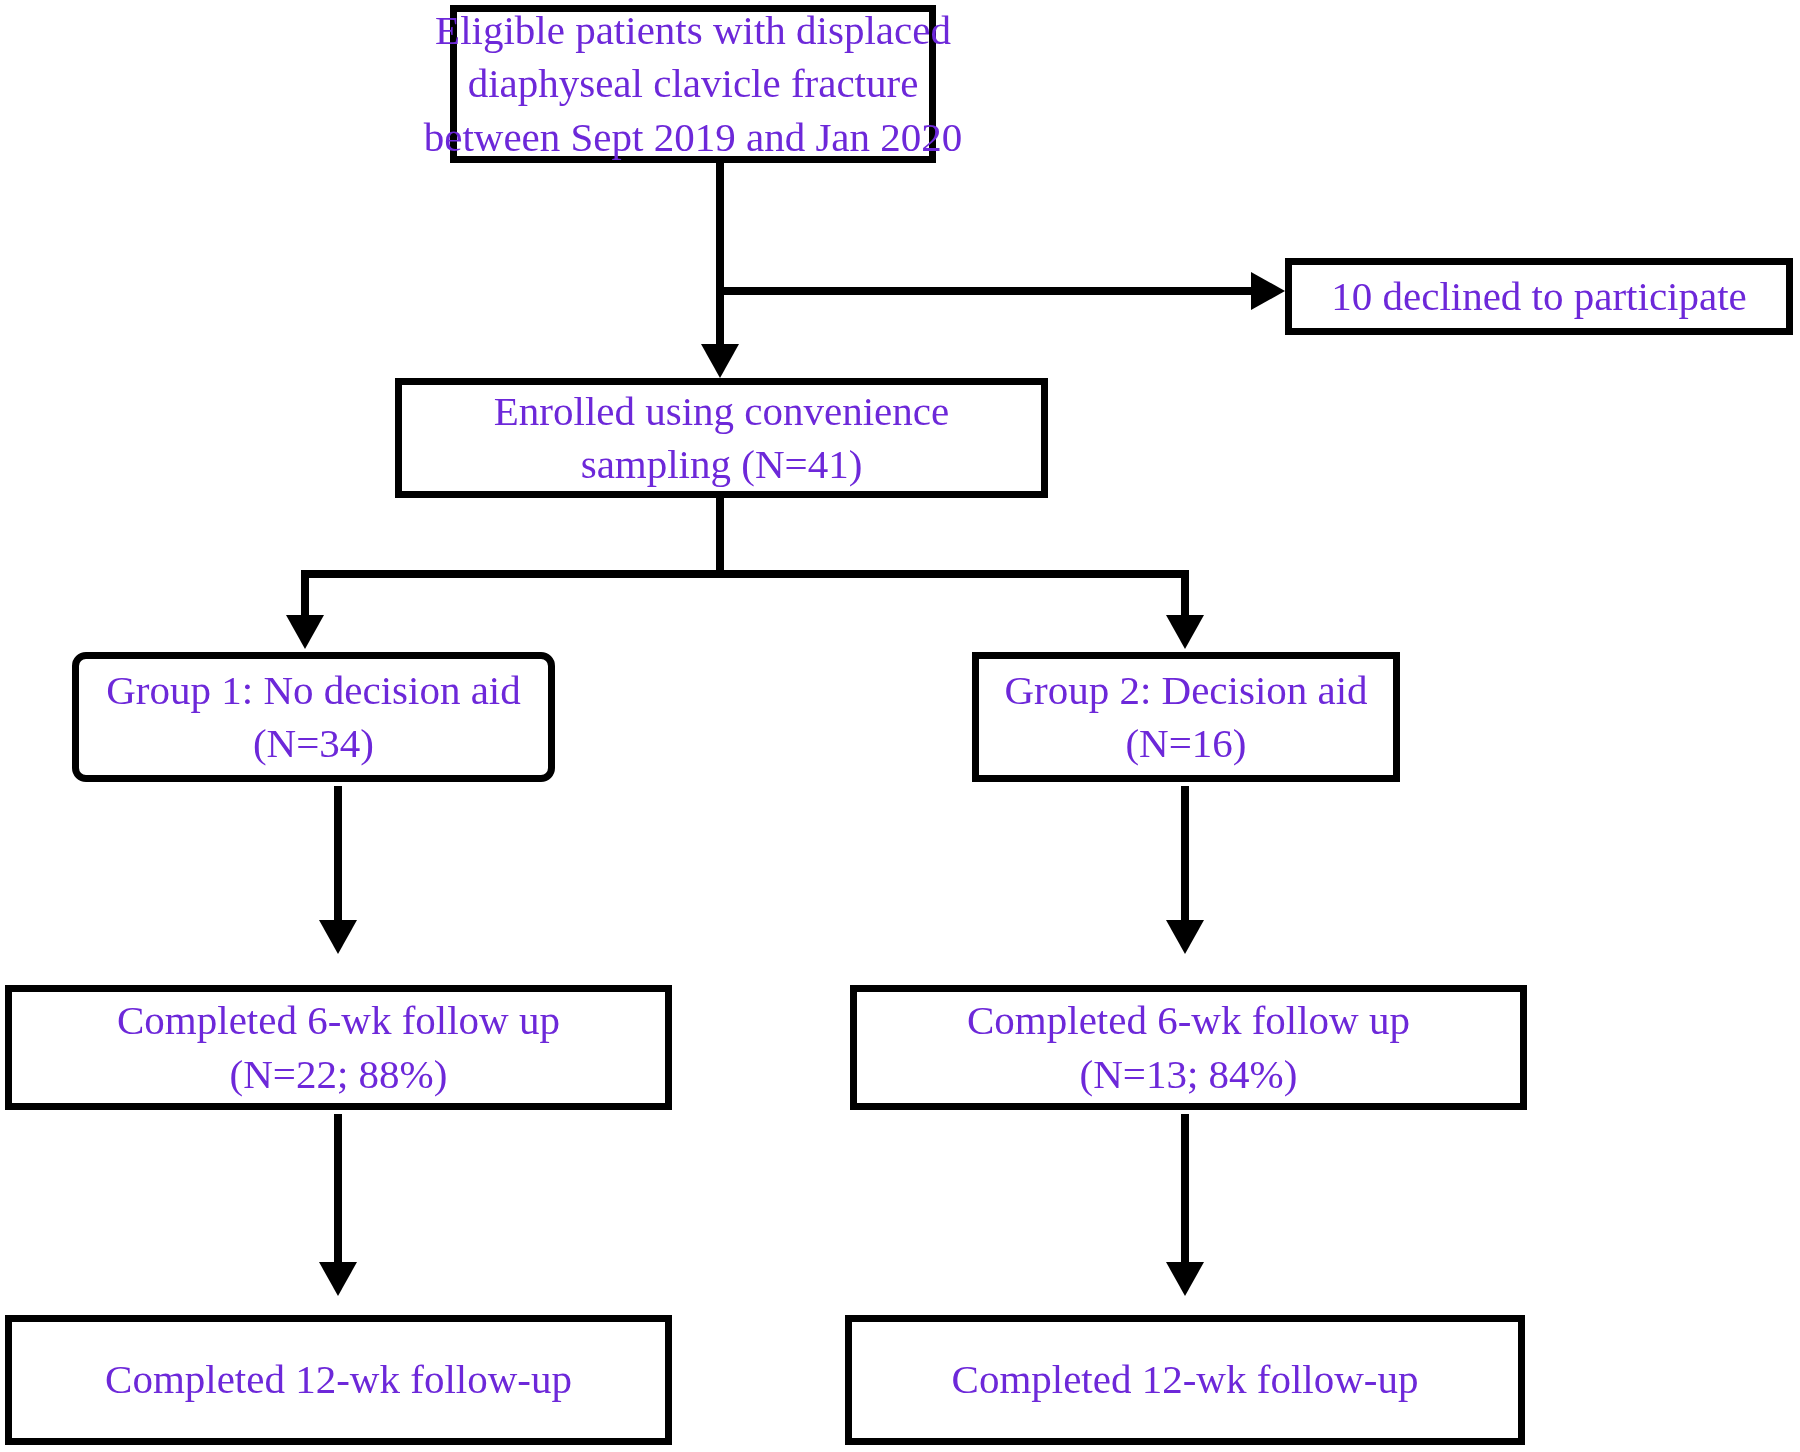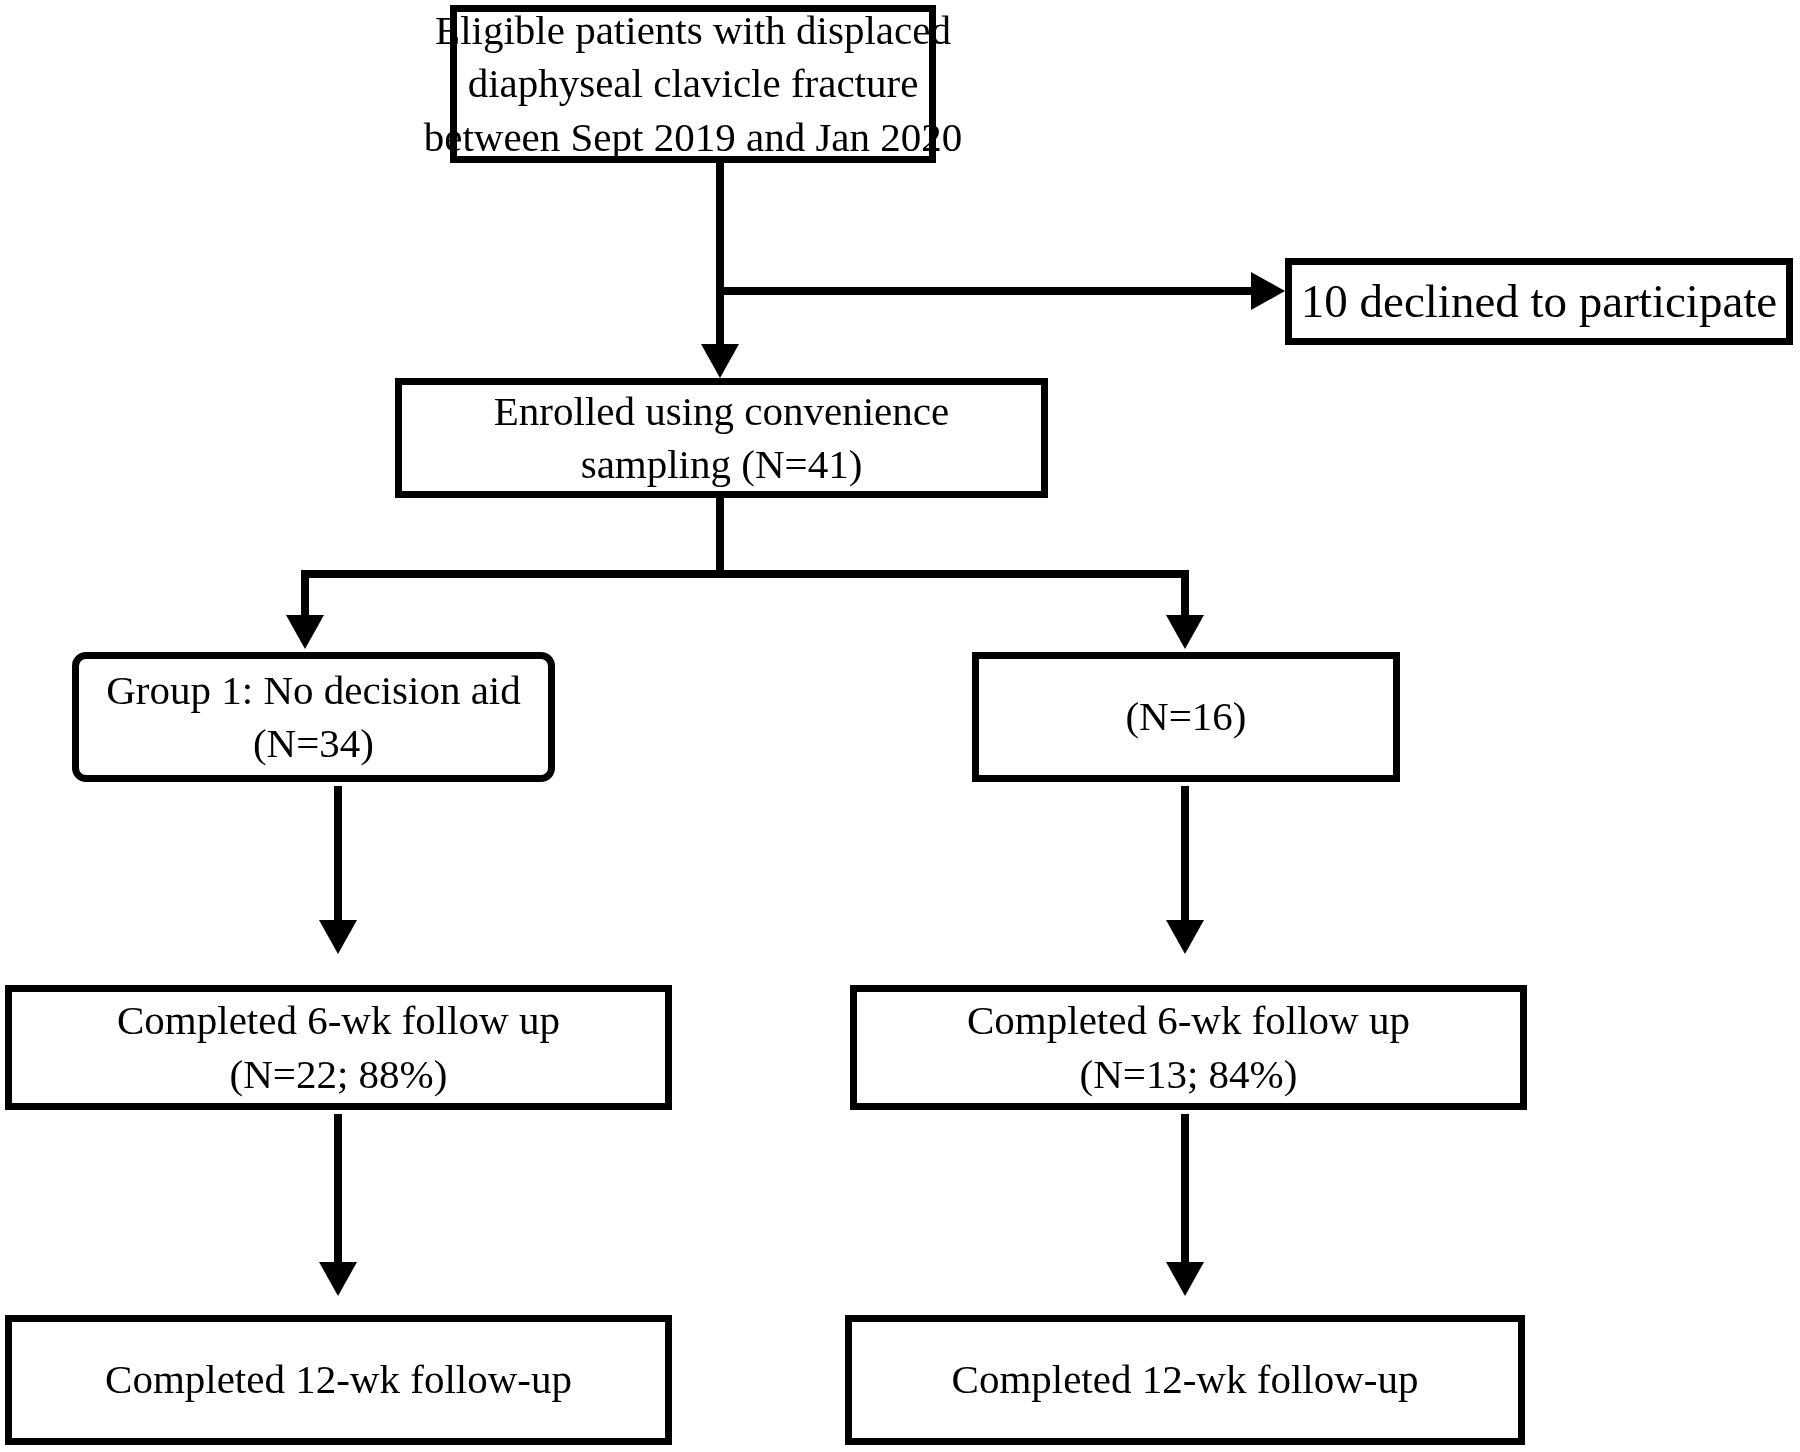--- a/index.html
+++ b/index.html
@@ -21,21 +21,21 @@
     box-sizing: border-box;
     border: 7px solid #000000;
     background: #ffffff;
     display: flex;
     flex-direction: column;
     align-items: center;
     justify-content: center;
     text-align: center;
     line-height: 1.30;
     font-size: 40px;
-    color: #000000;
+    color: #6d28d9;
     padding: 2px 14px;
   }
   .node .ln {
     display: block;
     white-space: nowrap;
   }
   
   .vline {
     position: absolute;
     background: #000000;
@@ -72,21 +72,21 @@
     <span class="ln">Eligible patients with displaced</span>
     <span class="ln">diaphyseal clavicle fracture</span>
     <span class="ln">between Sept 2019 and Jan 2020</span>
   </div>
 
   <div class="vline" style="left:716px; top:163px; height:185px;"></div>
   <div class="arrow-down" style="left:701px; top:344px;"></div>
   <div class="hline" style="left:716px; top:287px; width:540px;"></div>
   <div class="arrow-right" style="left:1251px; top:272px;"></div>
 
-  <div class="node" style="left:1285px; top:258px; width:508px; height:87px; font-size:47px;">
+  <div class="node" style="left:1285px; top:258px; width:508px; height:77px; font-size:41px;">
     <span class="ln">10 declined to participate</span>
   </div>
 
   <div class="node" style="left:395px; top:378px; width:653px; height:120px; font-size:41px;">
     <span class="ln">Enrolled using convenience</span>
     <span class="ln">sampling (N=41)</span>
   </div>
 
   <div class="vline" style="left:716px; top:498px; height:80px;"></div>
   <div class="hline" style="left:301px; top:570px; width:888px;"></div>
@@ -94,20 +94,21 @@
   <div class="arrow-down" style="left:286px; top:615px;"></div>
   <div class="vline" style="left:1181px; top:570px; height:52px;"></div>
   <div class="arrow-down" style="left:1166px; top:615px;"></div>
 
   <div class="node" style="left:72px; top:652px; width:483px; height:130px; font-size:41px;border-radius:14px;">
     <span class="ln">Group 1: No decision aid</span>
     <span class="ln">(N=34)</span>
   </div>
 
   <div class="node" style="left:972px; top:652px; width:428px; height:130px; font-size:41px;">
+    <span class="ln">Group 2: Decision aid</span>
     <span class="ln">(N=16)</span>
   </div>
 
   <div class="vline" style="left:334px; top:786px; height:138px;"></div>
   <div class="arrow-down" style="left:319px; top:920px;"></div>
 
   <div class="vline" style="left:1181px; top:786px; height:138px;"></div>
   <div class="arrow-down" style="left:1166px; top:920px;"></div>
 
   <div class="node" style="left:5px; top:985px; width:667px; height:125px; font-size:41px;">

